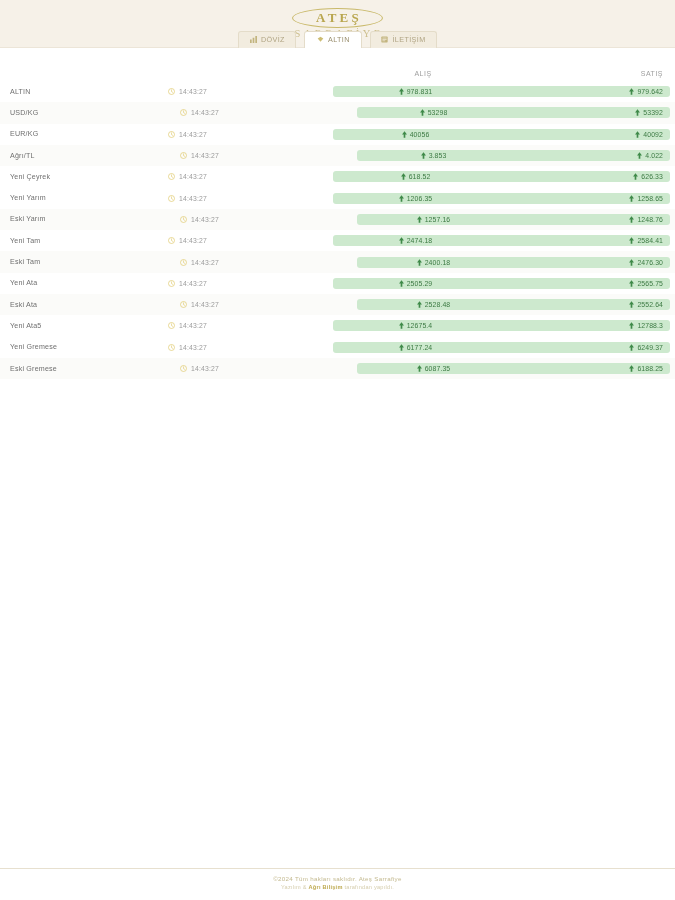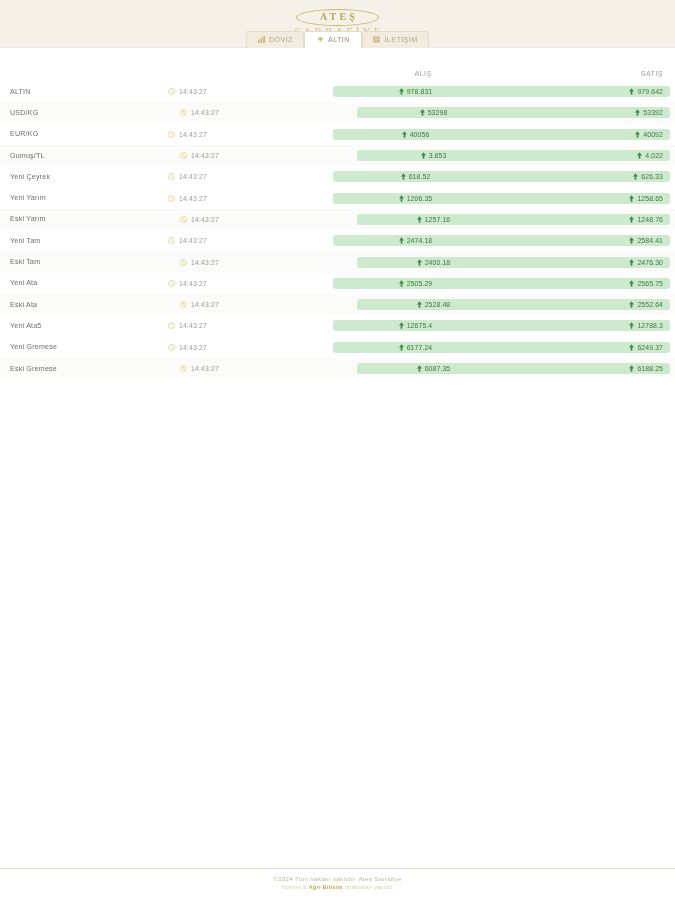--- a/index.html
+++ b/index.html
@@ -45,21 +45,21 @@
     border: 1.3px solid #c9b96a;
     border-radius: 50%;
     padding: 2px 20px 3px 20px;
     display: flex;
     align-items: center;
     justify-content: center;
   }
 
   .logo-main {
     font-family: "Liberation Serif", serif;
-    font-size: 10px;
+    font-size: 13px;
     letter-spacing: 3.2px;
     color: #b9a64f;
     font-weight: 700;
     text-indent: 3px;
   }
 
   .logo-sub {
     font-family: "Liberation Serif", serif;
     font-size: 10.5px;
     letter-spacing: 3.4px;
@@ -69,21 +69,21 @@
   }
 
   
   .tabs {
     position: absolute;
     left: 0; right: 0;
     bottom: -1px;
     display: flex;
     align-items: flex-end;
     justify-content: center;
-    gap: 0;
+    gap: 8px;
   }
 
   .tab {
     display: flex;
     align-items: center;
     gap: 4px;
     padding: 3px 10px 4px 10px;
     font-size: 7.2px;
     letter-spacing: 0.4px;
     color: #b0a483;
@@ -333,21 +333,21 @@
             </div>
             <div class="val sell">
               <svg class="arrow" viewBox="0 0 6 8">
                 <path d="M3 0 L6 4 H4 V8 H2 V4 H0 Z" fill="#3f8a49"></path>
               </svg>
               <span>40092</span>
             </div>
           </div>
         </div>
         <div class="row alt">
-          <div class="cell-name">Gumuş/TL</div>
+          <div class="cell-name">Ağrı/TL</div>
           <div class="cell-time">
             <svg class="clock-ico" viewBox="0 0 10 10">
               <circle cx="5" cy="5" r="4.3" fill="none" stroke="#e3cf7a" stroke-width="1.1"></circle>
               <path d="M5 2.6 V5.2 L6.8 6.2" fill="none" stroke="#e3cf7a" stroke-width="1" stroke-linecap="round"></path>
             </svg>
             <span>14:43:27</span>
           </div>
           <div class="bar">
             <div class="val buy">
               <svg class="arrow" viewBox="0 0 6 8">

